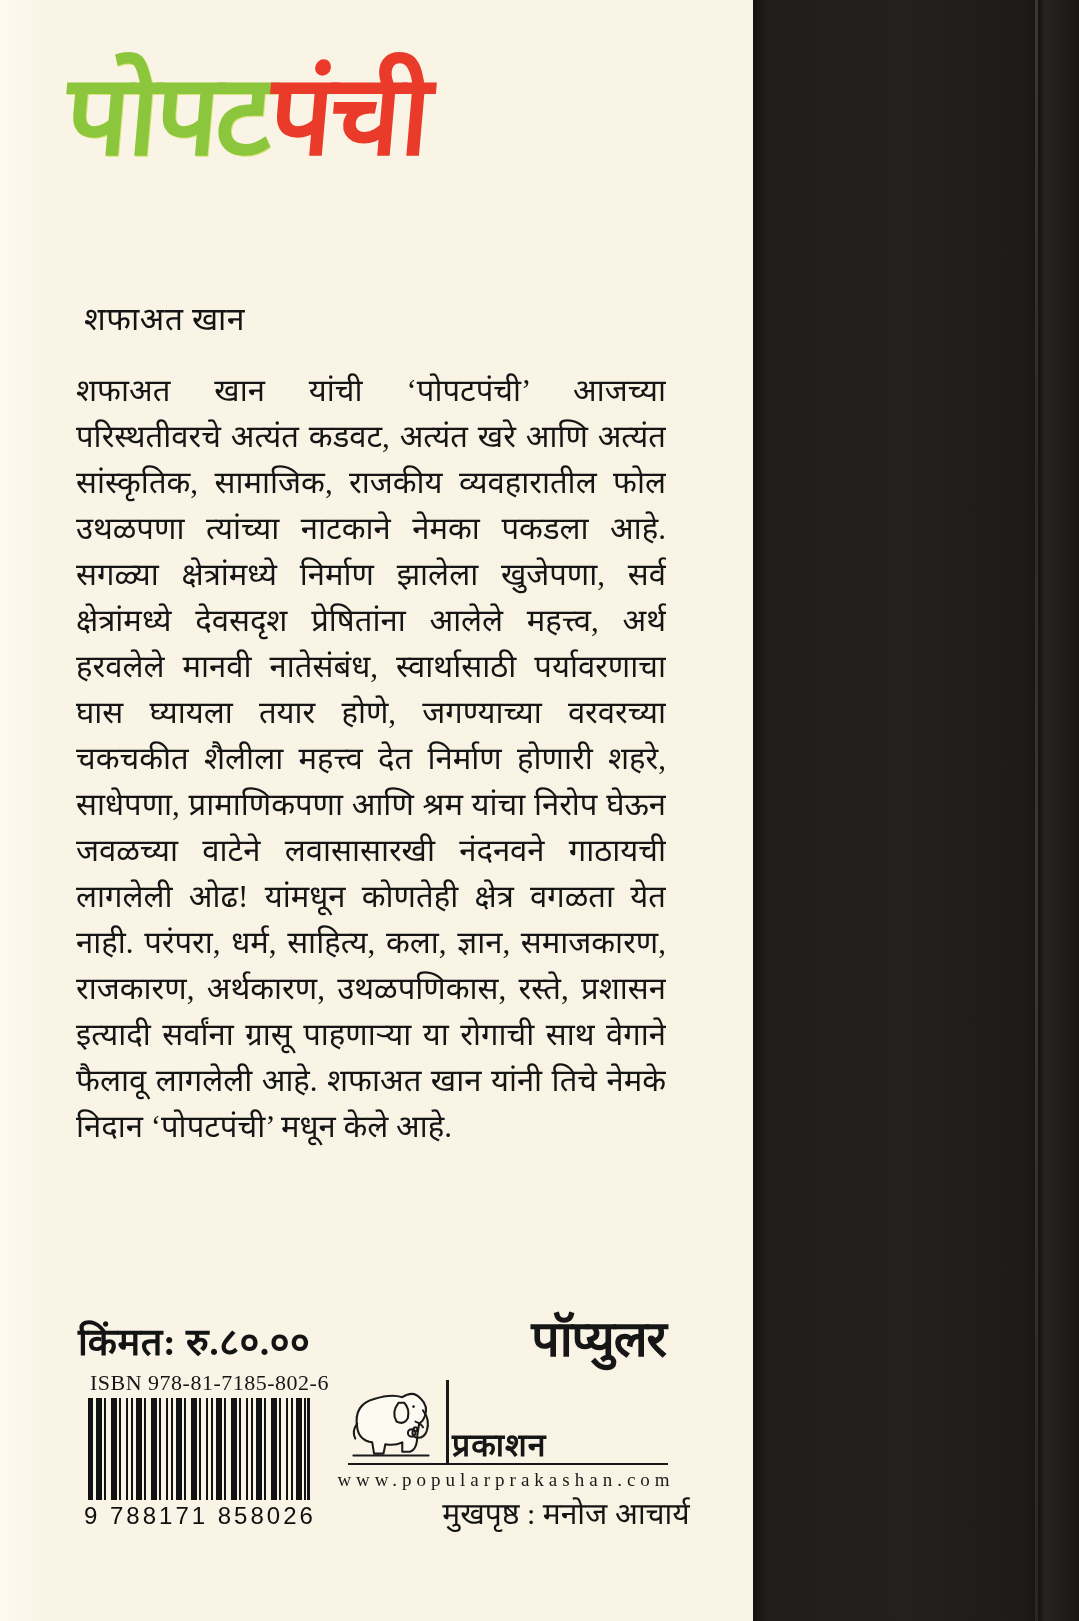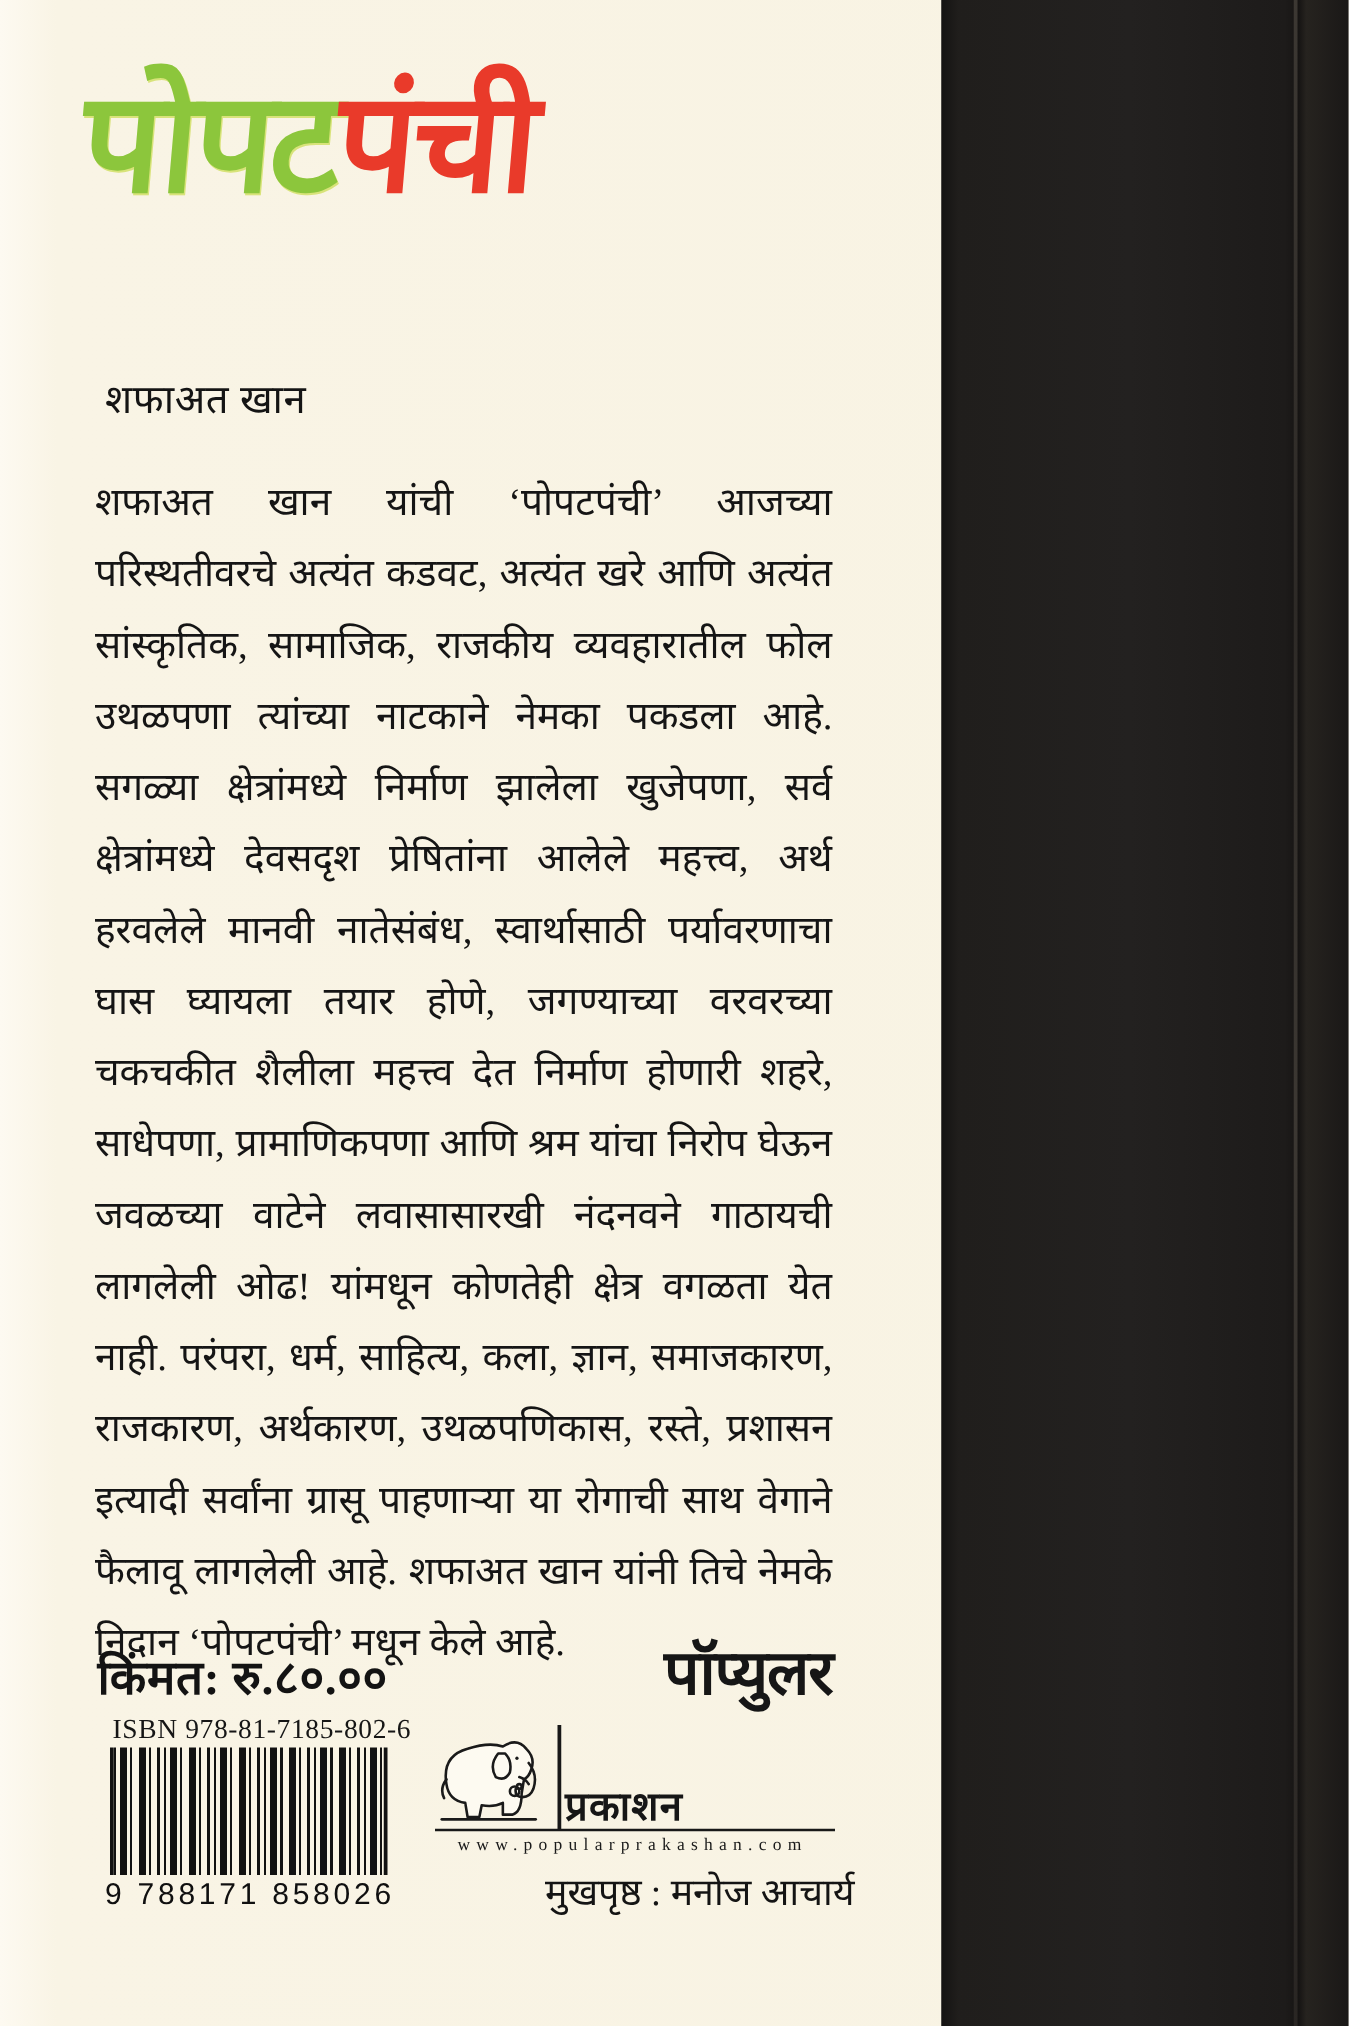--- a/index.html
+++ b/index.html
@@ -33,21 +33,21 @@
   
   .author{
     position:absolute;left:84px;top:296px;
     font-size:32px;color:#141414;letter-spacing:.5px;
   }
   
   .blurb{position:absolute;left:76px;top:368px;width:590px;color:#151515;}
   .bline{
     height:46px;line-height:46px;font-size:31px;
     text-align:justify;text-align-last:justify;
-    overflow:hidden;white-space:normal;margin-top:11px;
+    overflow:hidden;white-space:normal;
   }
   .bline.last{text-align-last:left;}
   
   .price{
     position:absolute;left:78px;top:1314px;
     font-size:38px;font-weight:bold;color:#131313;letter-spacing:.5px;
   }
   .catalog-code{
     position:absolute;left:468px;top:1344px;width:200px;
     font-size:30px;color:#1a1a1a;text-align:right;letter-spacing:1px;
@@ -82,26 +82,26 @@
     font-size:50px;line-height:52px;font-weight:bold;color:#161616;
     font-family:Liberation Mono, monospace;letter-spacing:-1px;
   }
   .pub-name2{
     position:absolute;left:452px;top:1428px;width:214px;
     font-size:32px;line-height:34px;font-weight:bold;color:#161616;letter-spacing:1px;
   }
   .logo-hline{position:absolute;left:348px;top:1463px;width:320px;height:2px;background:#181818;}
   .website{
     position:absolute;left:334px;top:1469px;width:344px;text-align:center;
-    font-size:14px;color:#1a1a1a;letter-spacing:5px;white-space:nowrap;
+    font-size:19px;color:#1a1a1a;letter-spacing:5px;white-space:nowrap;
     font-family:"Liberation Serif","DejaVu Serif",serif;
   }
   .cover-credit{
     position:absolute;left:436px;top:1492px;width:260px;
-    font-size:30px;color:#141414;
+    font-size:30px;color:#141414;text-align:center;
   }
 </style>
 </head>
 <body>
 
 <div class="cover">
 
   <div class="title">
     <span class="green">पोपट</span><span class="red">पंची</span>
   </div>

